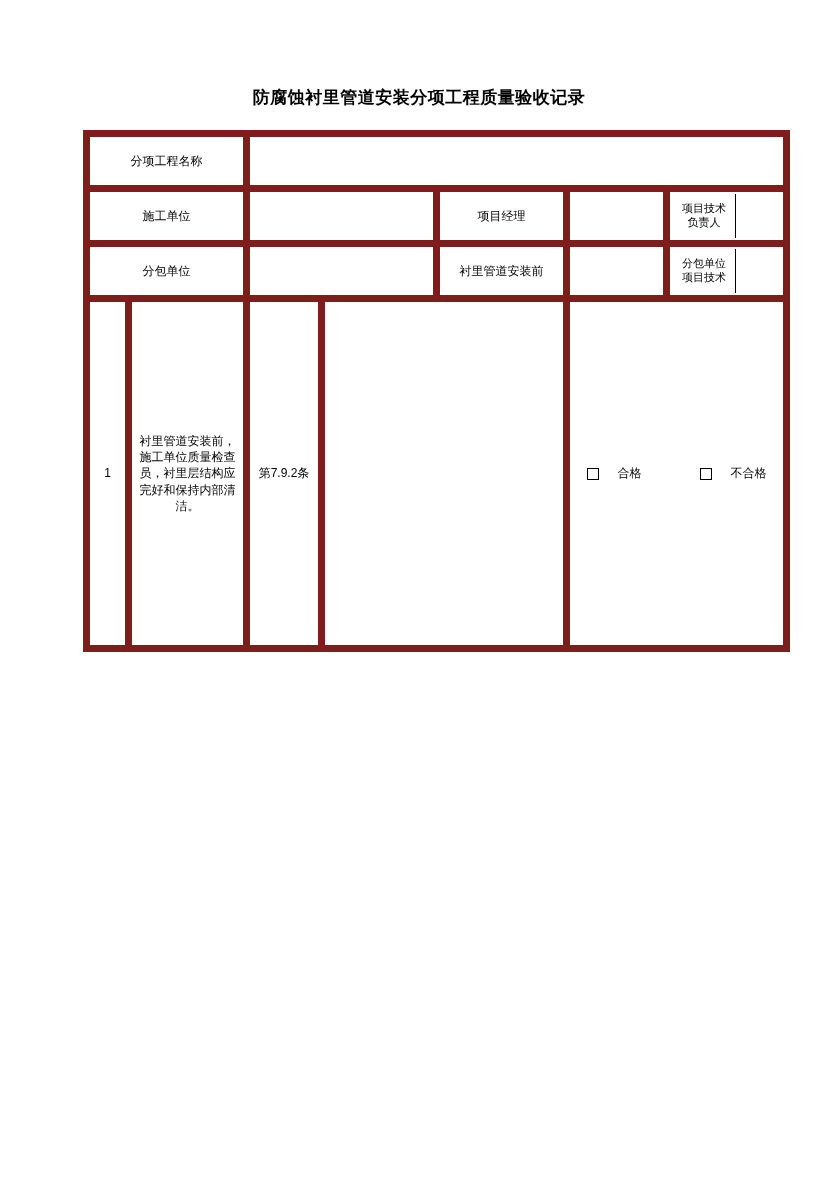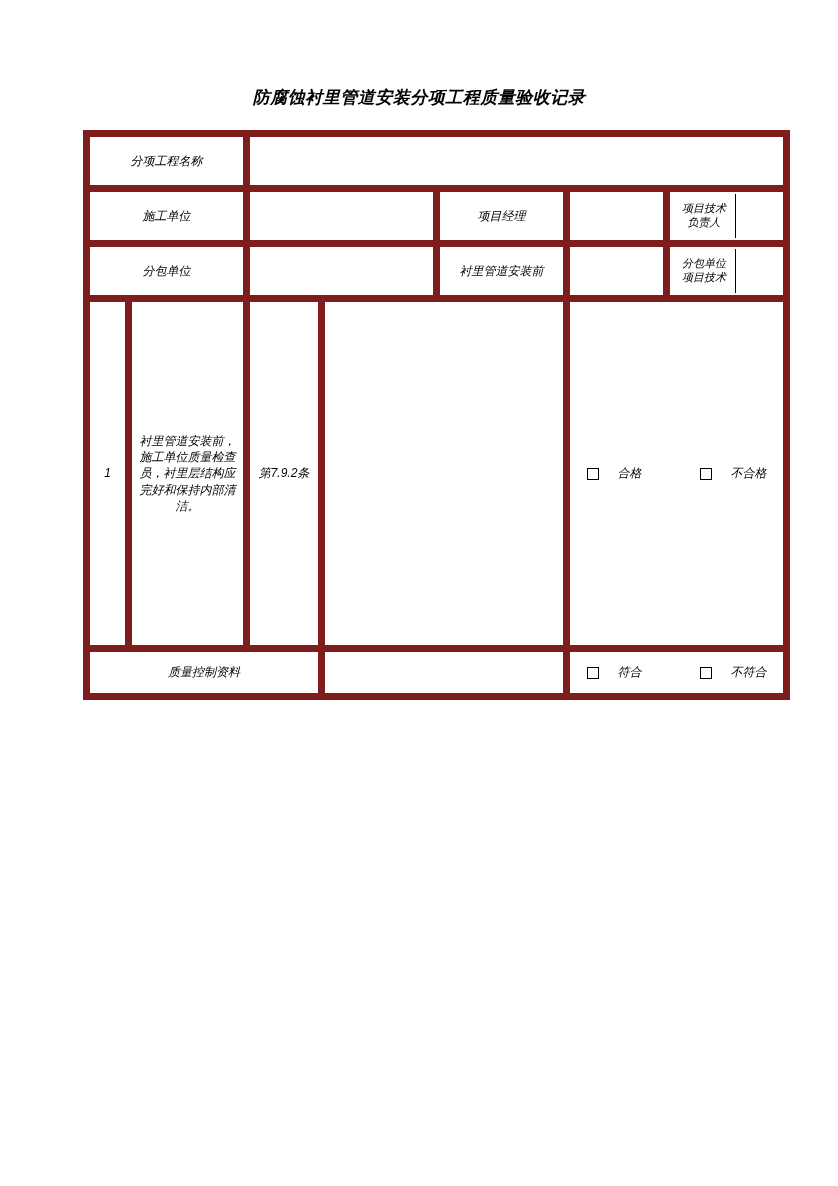--- a/index.html
+++ b/index.html
@@ -13,21 +13,20 @@
     font-family: "Liberation Sans", "DejaVu Sans", sans-serif;
     color: #000000;
     position: relative;
     overflow: hidden;
   }
   .page {
     position: relative;
     width: 838px;
     height: 1186px;
     box-sizing: border-box;
-    font-style: italic;
   }
   .doc-title {
     position: absolute;
     top: 86px;
     left: 0;
     width: 838px;
     text-align: center;
     font-size: 17px;
     font-weight: bold;
     letter-spacing: 0.5px;
@@ -186,33 +185,17 @@
               <span>合格</span>
             </span>
             <span class="chk">
               <span class="box"></span>
               <span>不合格</span>
             </span>
           </div>
         </td>
       </tr>
 
-      <tr style="height:48px;">
-        <td colspan="3" class="h-label">质量控制资料</td>
-        <td colspan="2" class="cell-blank"></td>
-        <td colspan="2">
-          <div class="checkrow">
-            <span class="chk">
-              <span class="box"></span>
-              <span>符合</span>
-            </span>
-            <span class="chk">
-              <span class="box"></span>
-              <span>不符合</span>
-            </span>
-          </div>
-        </td>
-      </tr>
 
     </tbody>
   </table>
 
 </div>
 
 </body></html>

